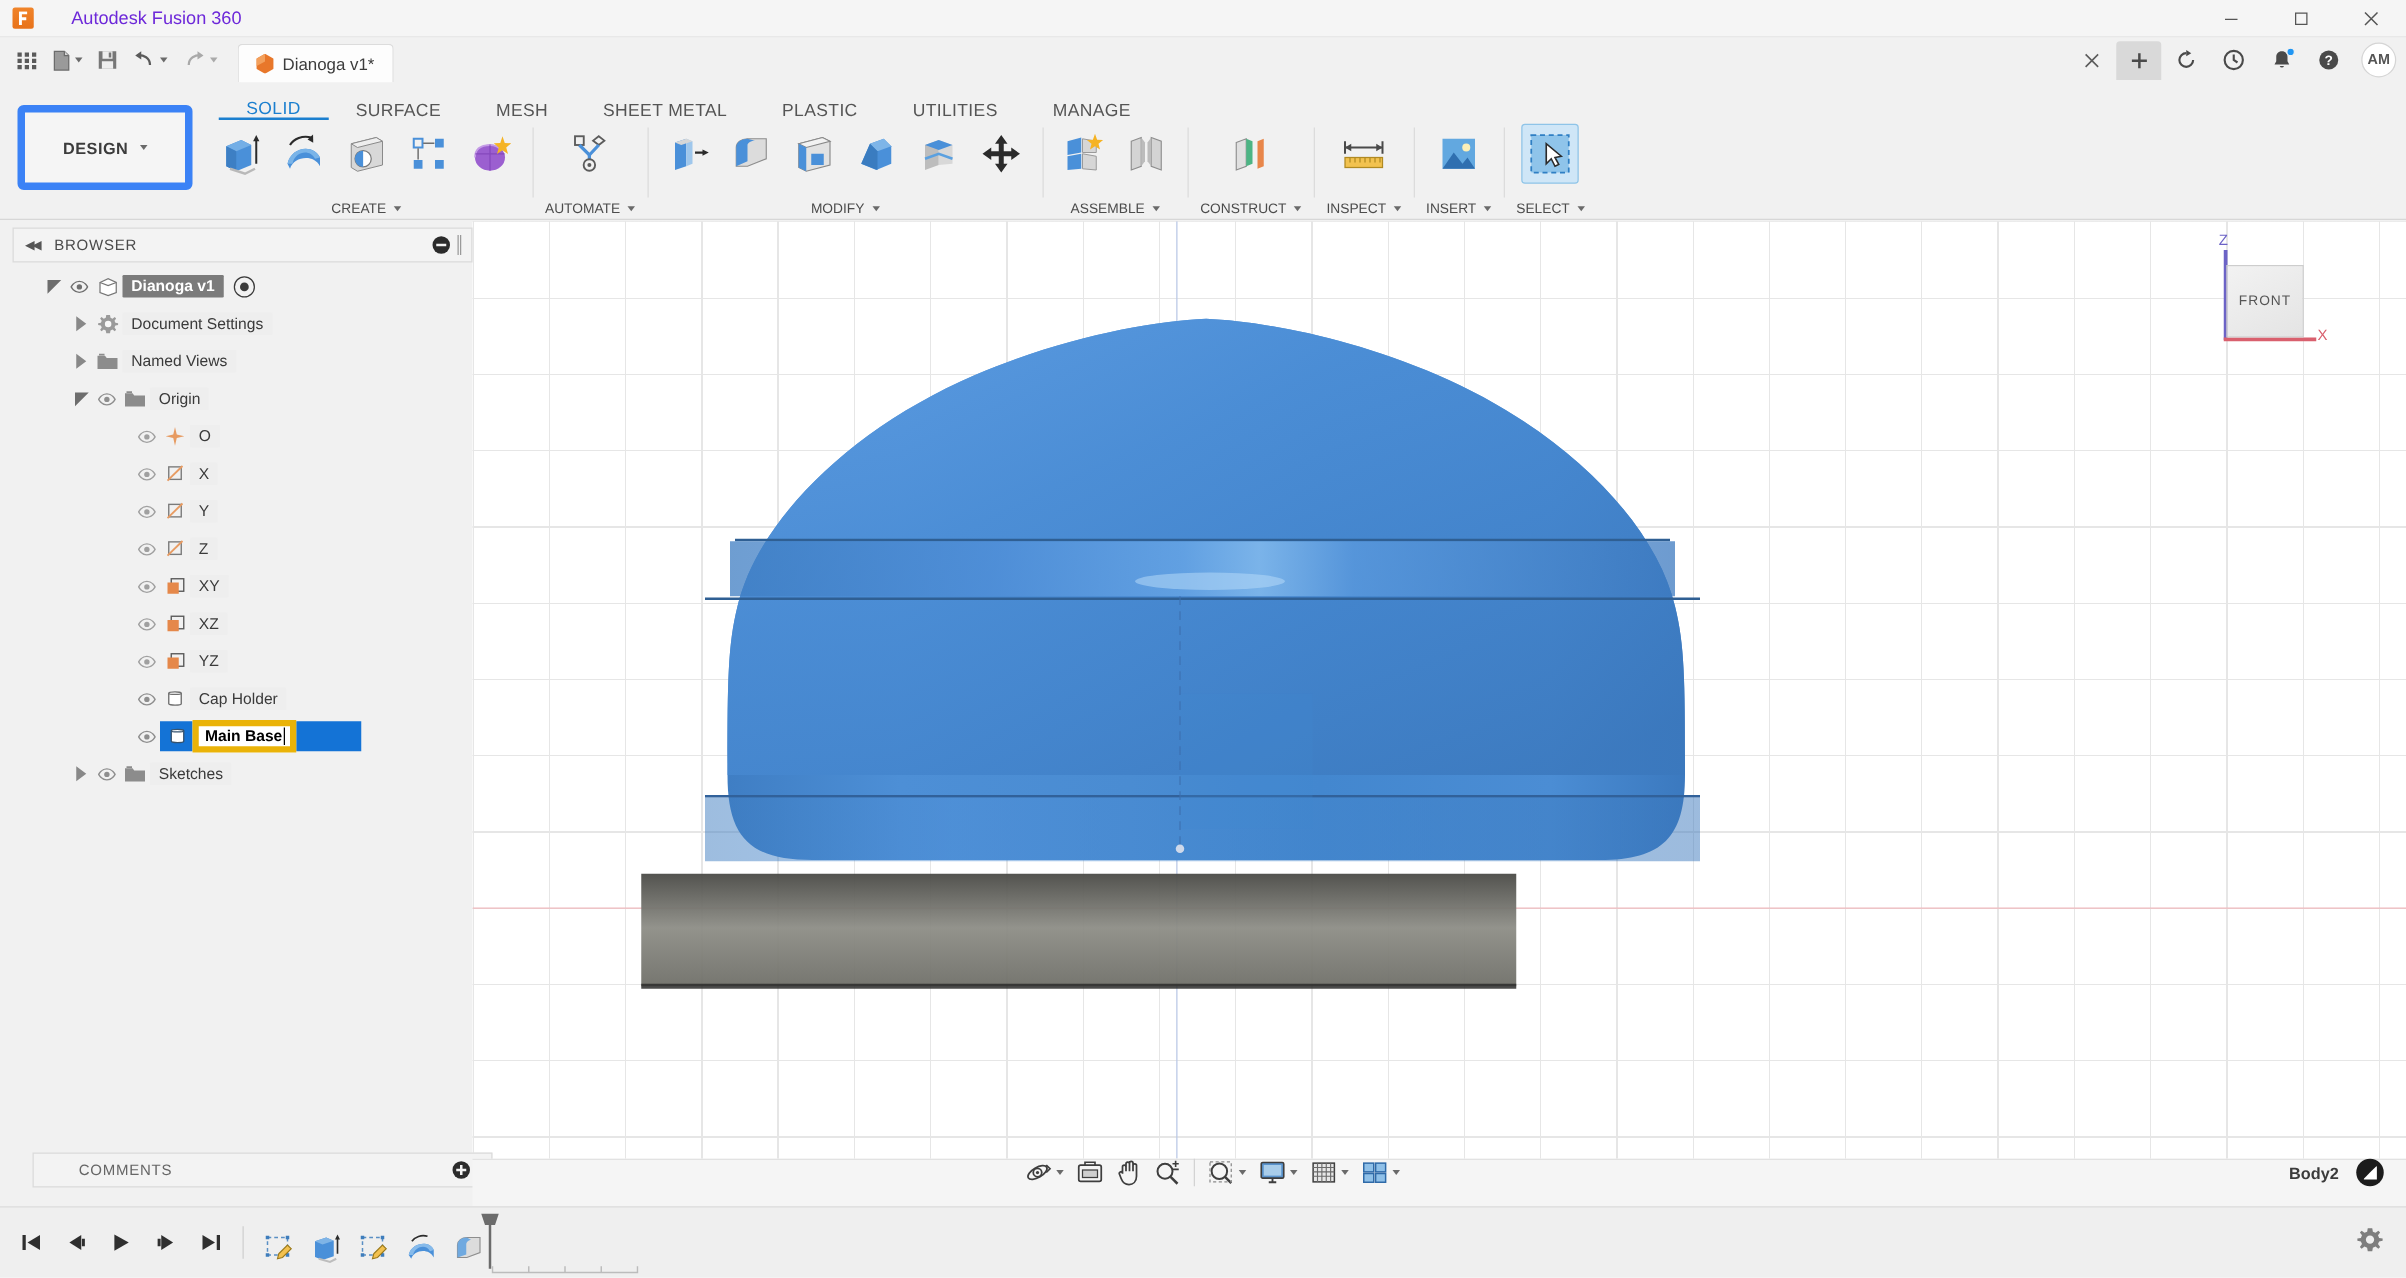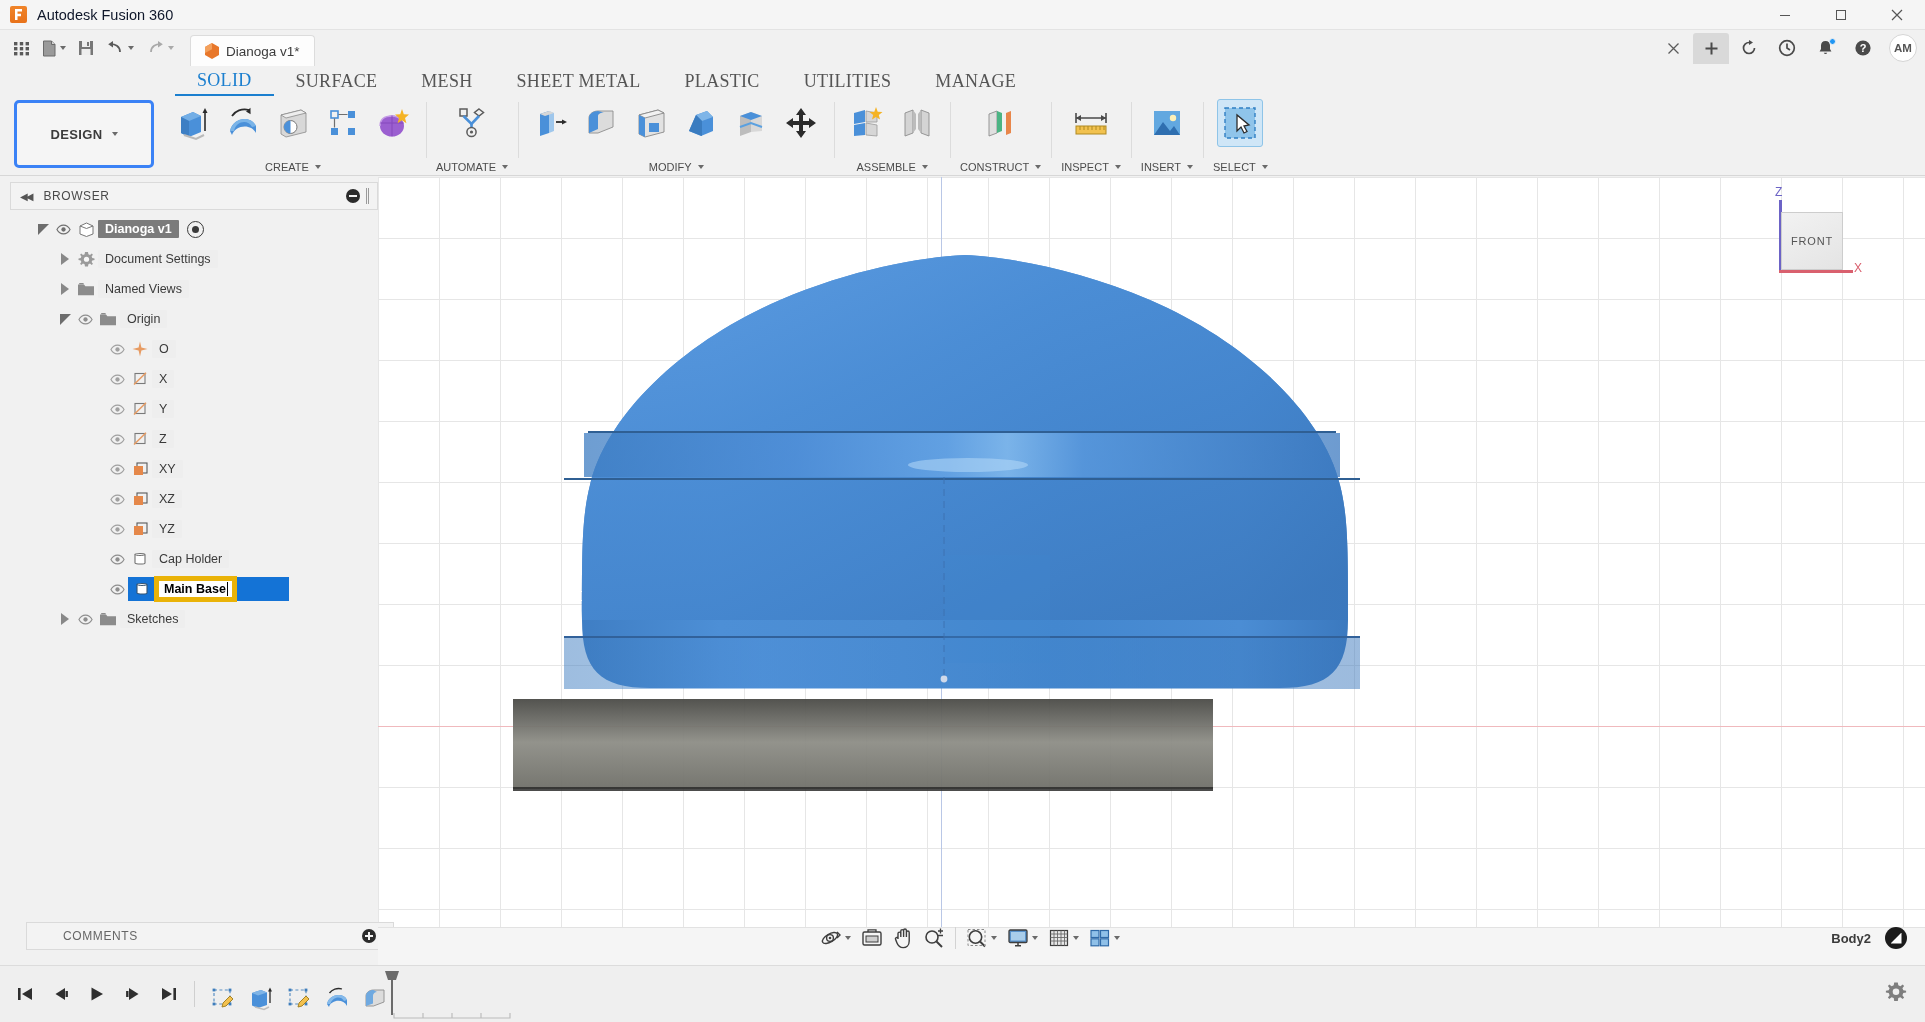--- a/index.html
+++ b/index.html
@@ -20,21 +20,21 @@
   }
   .app-logo {
     width: 17px; height: 17px; margin-left: 10px; margin-right: 10px;
     background: linear-gradient(#f0842a,#e8721a);
     border-radius: 2px; position: relative;
   }
   .app-logo::after {
     content:""; position:absolute; left:5px; top:3px; width:7px; height:11px;
     background:#fff; clip-path: polygon(0 0,100% 0,100% 22%,36% 22%,36% 44%,86% 44%,86% 66%,36% 66%,36% 100%,0 100%);
   }
-  .title-text { font-size: 14.5px; color: #0f172a; }
+  .title-text { font-size: 14.5px; color: #6d28d9; margin-left: 20px; }
   .win-btns { margin-left: auto; display: flex; height: 30px; }
   .win-btn {
     width: 56px; height: 30px; display:flex; align-items:center; justify-content:center;
     color:#555; font-size: 14px;
   }
 
   
   .qatrow {
     position: absolute; left: 0; top: 30px; width: 1925px; height: 36px;
     background: #f1f1f1; display: flex; align-items: center;
@@ -80,30 +80,30 @@
     display:flex;align-items:center;justify-content:center;font-size:11.5px;color:#555;font-weight:bold;
     margin-left:6px;
   }
 
   
   .ribbon {
     position:absolute; left:0; top:66px; width:1925px; height:110px;
     background:#f1f1f1; border-bottom:1px solid #d7d7d7;
   }
   .design-btn {
-    position:absolute; left:14px; top:34px; width:140px; height:68px;
-    background:#f5f5f5; border:3px solid #3b82f6; border-radius:5px;
+    position:absolute; left:14px; top:18px; width:140px; height:68px;
+    background:#f5f5f5; border:6px solid #3b82f6; border-radius:5px;
     display:flex; align-items:center; justify-content:center; gap:6px;
     font-size:13px; font-weight:bold; color:#3c3c3c; letter-spacing:0.4px;
   }
 
   .ribtabs { position:absolute; left:175px; top:0; display:flex; align-items:center; height:30px; }
   .ribtab {
-    padding: 0 22px; height:30px; display:flex; align-items:center;
-    font-size:18px; color:#555; letter-spacing:0.3px;font-family:Liberation Serif, serif;
+    padding: 0 22px; height:30px; display:flex; align-items:flex-end;
+    font-size:14px; color:#555; letter-spacing:0.3px;
   }
   .ribtab.active { color:#1b7fcf; border-bottom:2px solid #1b7fcf; }
 
   .panels { position:absolute; left:160px; top:30px; display:flex; height:78px; }
   .panel { display:flex; flex-direction:column; align-items:center; padding: 0 10px; position:relative; }
   .panel + .panel::before {
     content:""; position:absolute; left:0; top:6px; bottom:16px; width:1px; background:#dcdcdc;
   }
   .panel-row { display:flex; align-items:center; gap:4px; height:54px; }
   .panel-label {

